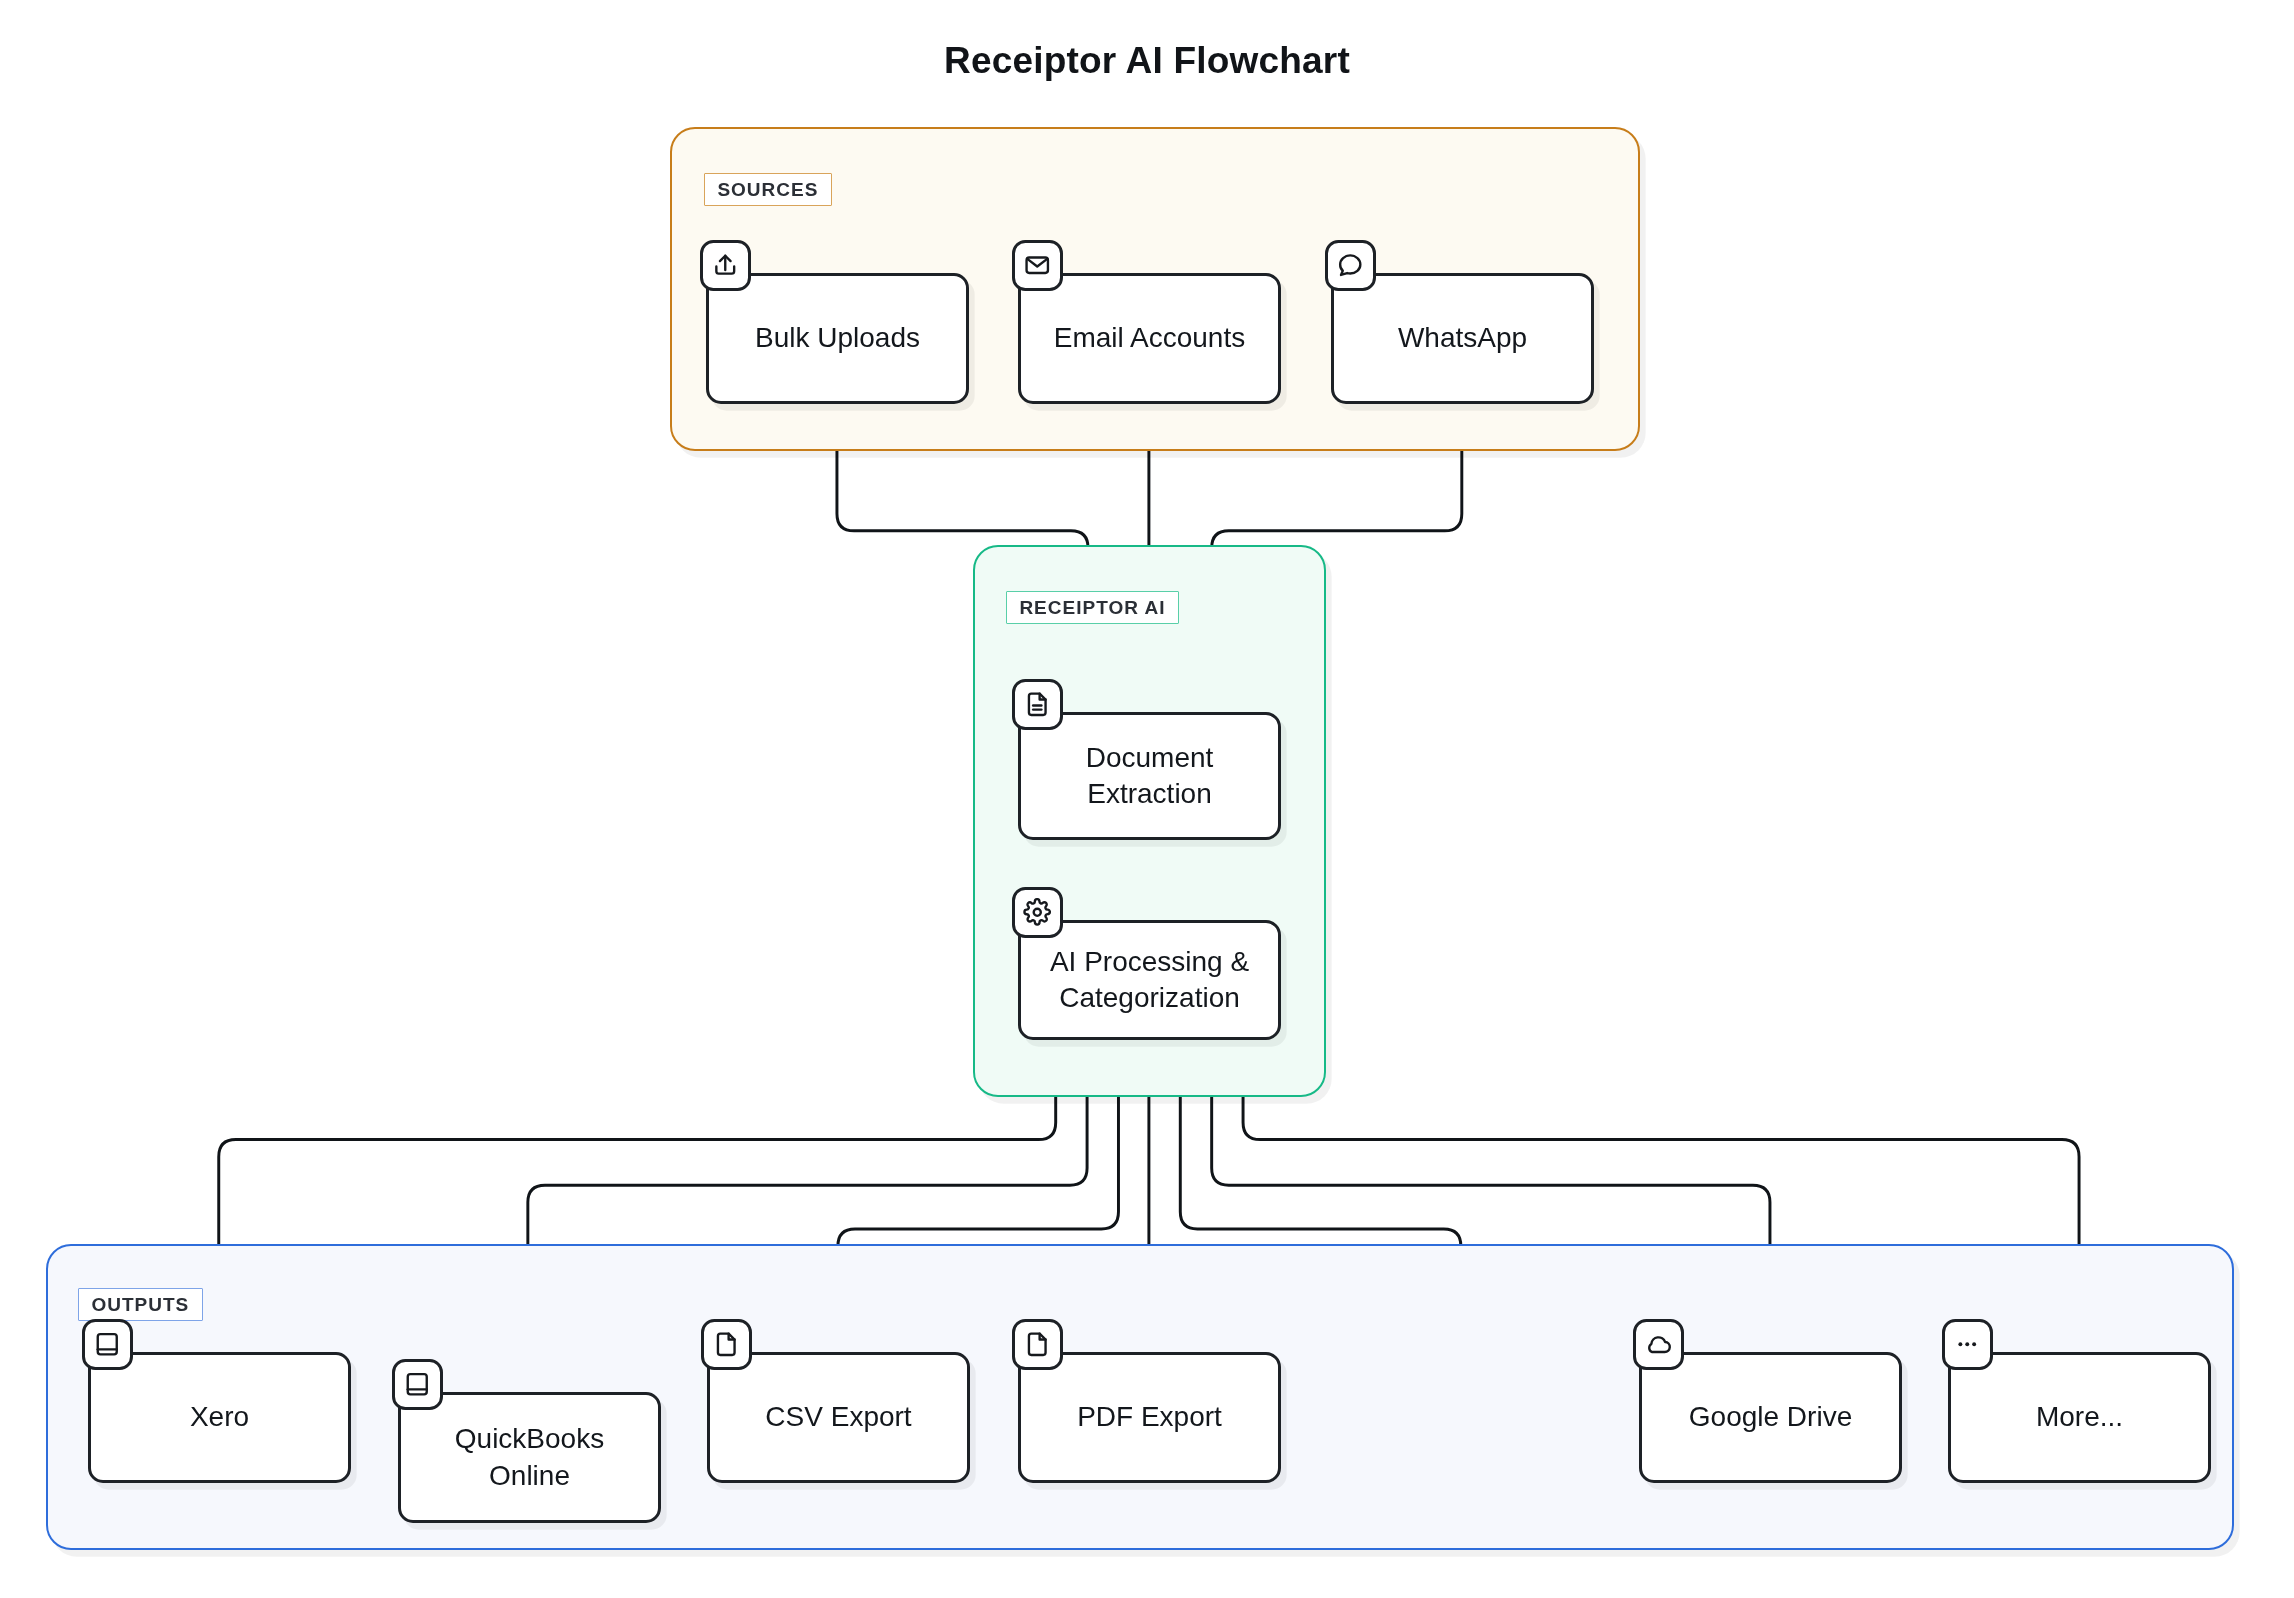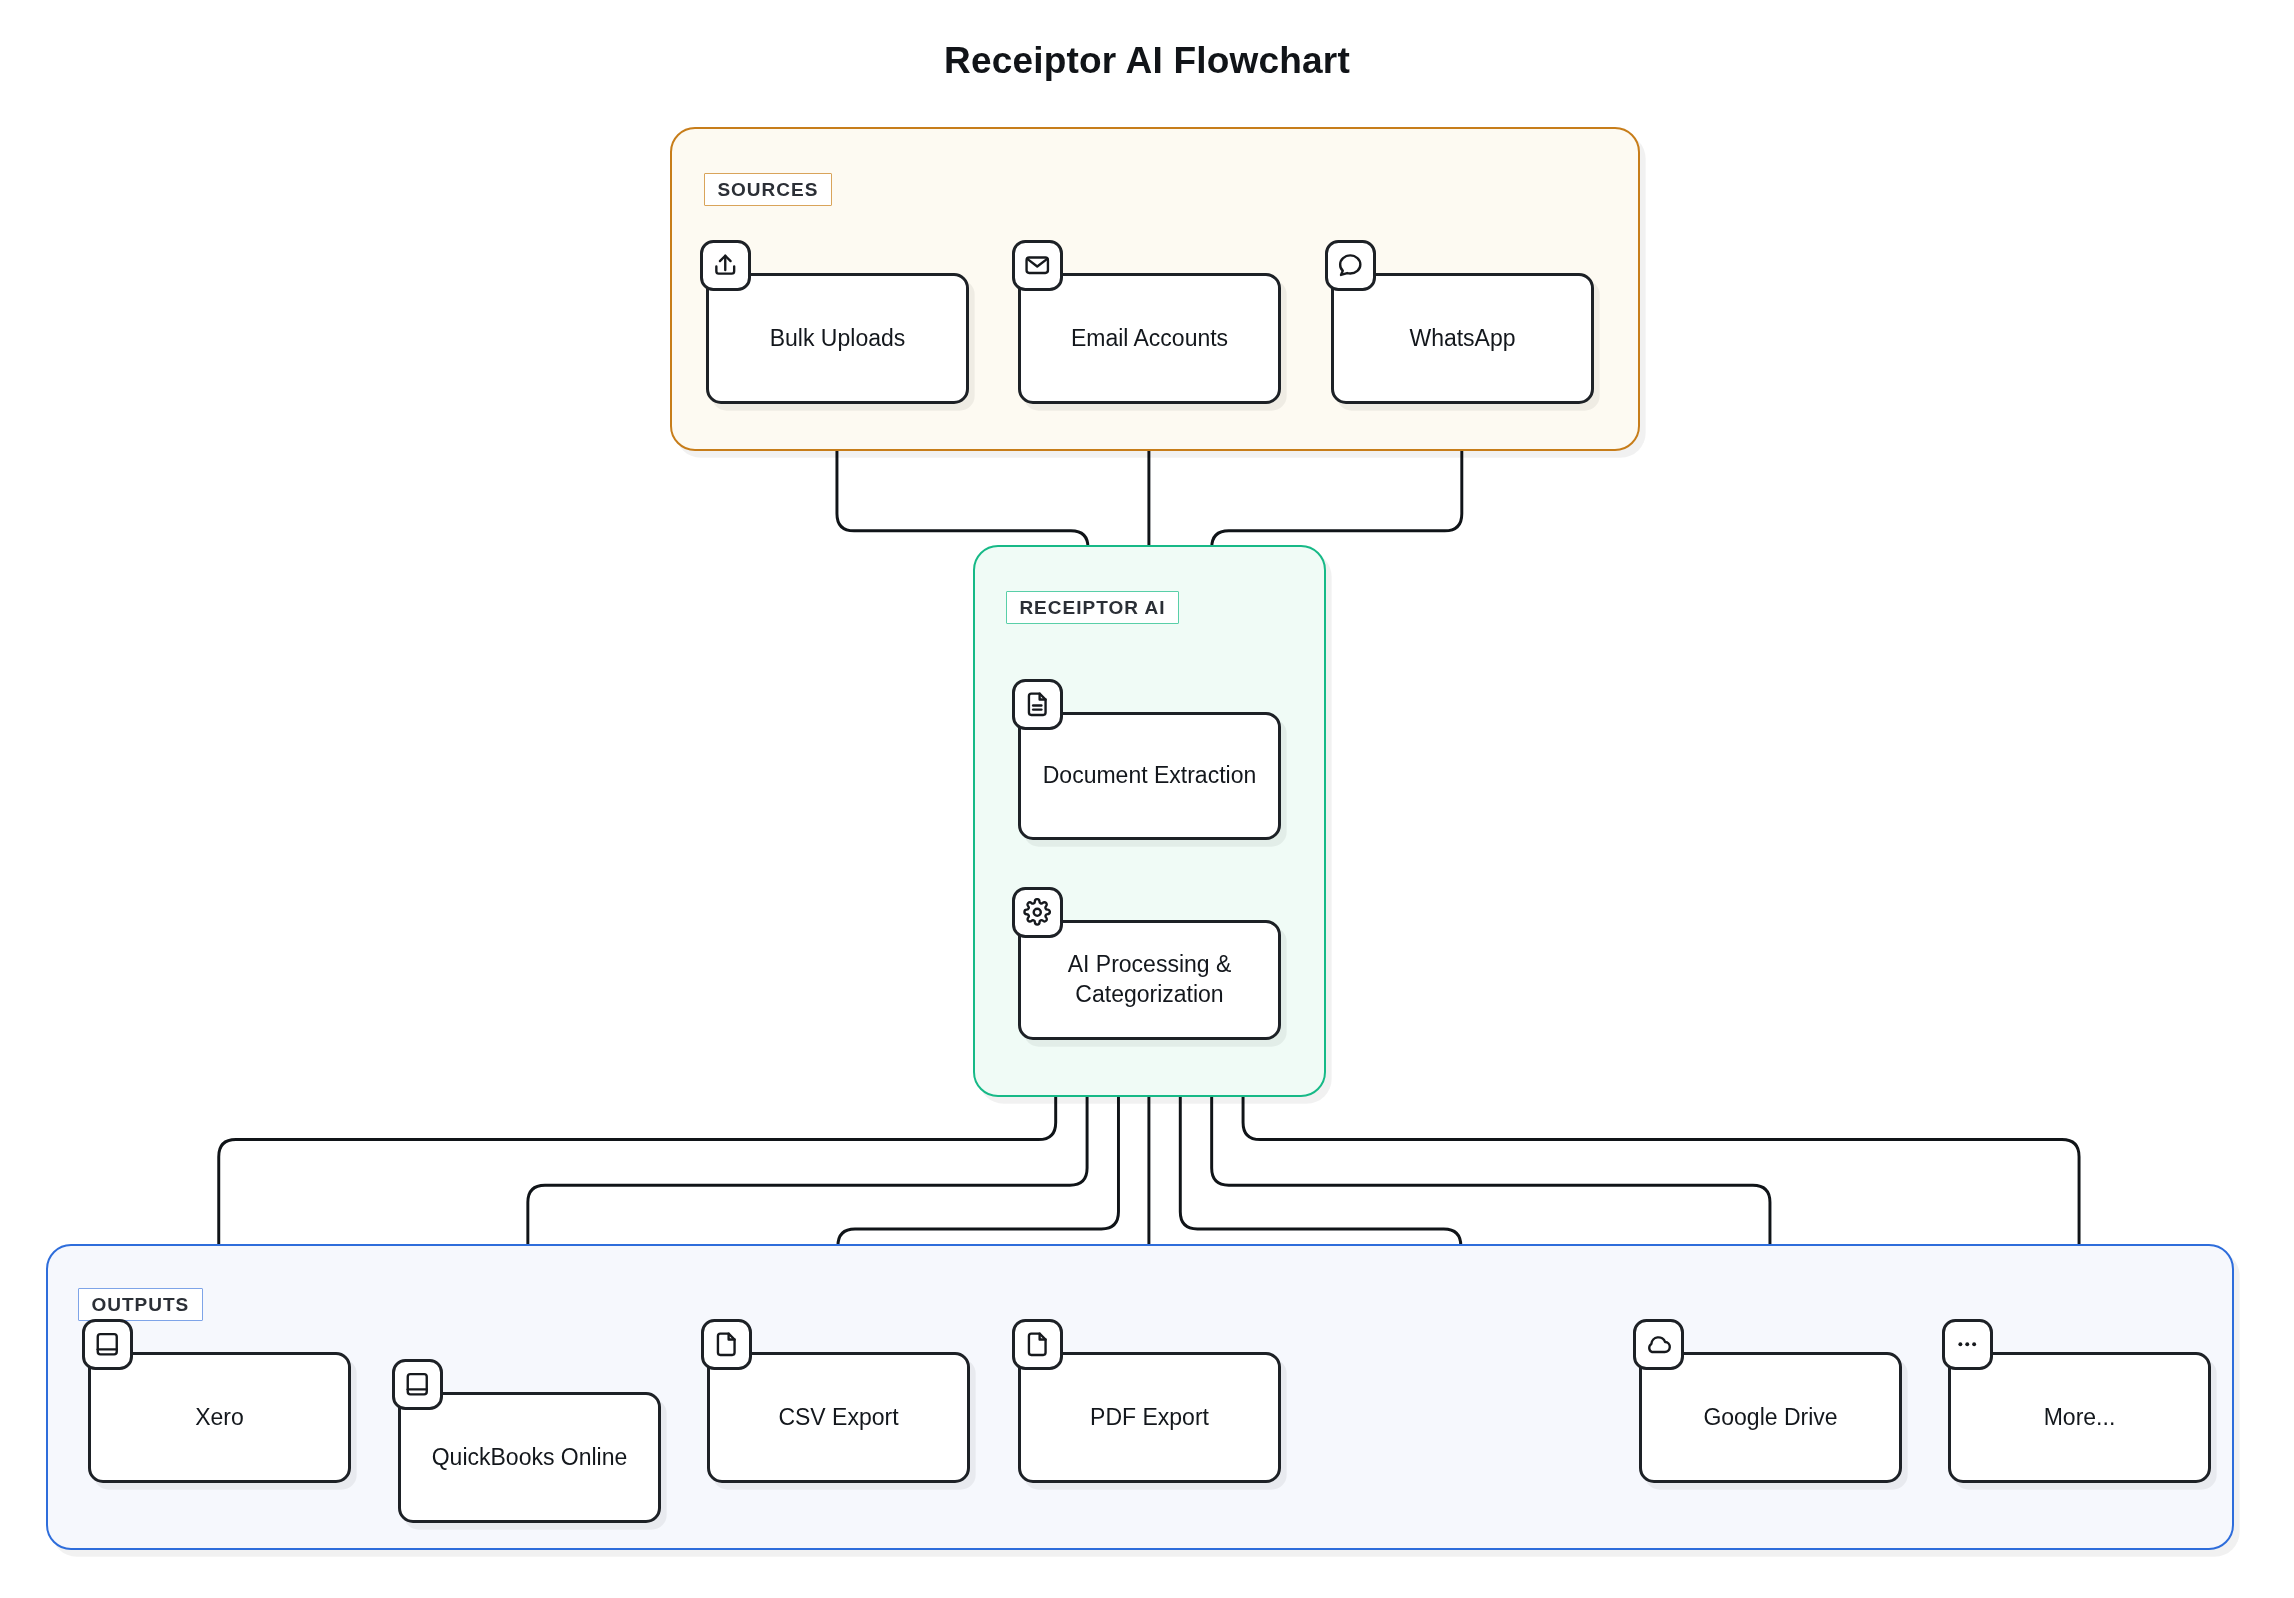--- a/index.html
+++ b/index.html
@@ -68,21 +68,21 @@
 
   
   .node{
     position:absolute;
     box-sizing:border-box;
     background:#ffffff;
     border:3px solid #1d2126;
     border-radius:15px;
     display:flex;align-items:center;justify-content:center;
     text-align:center;
-    font-size:23px;color:#13171c;
+    font-size:28px;color:#13171c;
     line-height:1.3;
     box-shadow:5.7px 6.7px 0 rgba(0,0,0,.055);
     padding:0 9.5px;
   }
   .node .node-label{pointer-events:none;}
 
   .node-icon{
     position:absolute;
     left:-9.5px;top:-36px;
     width:51px;height:51px;

